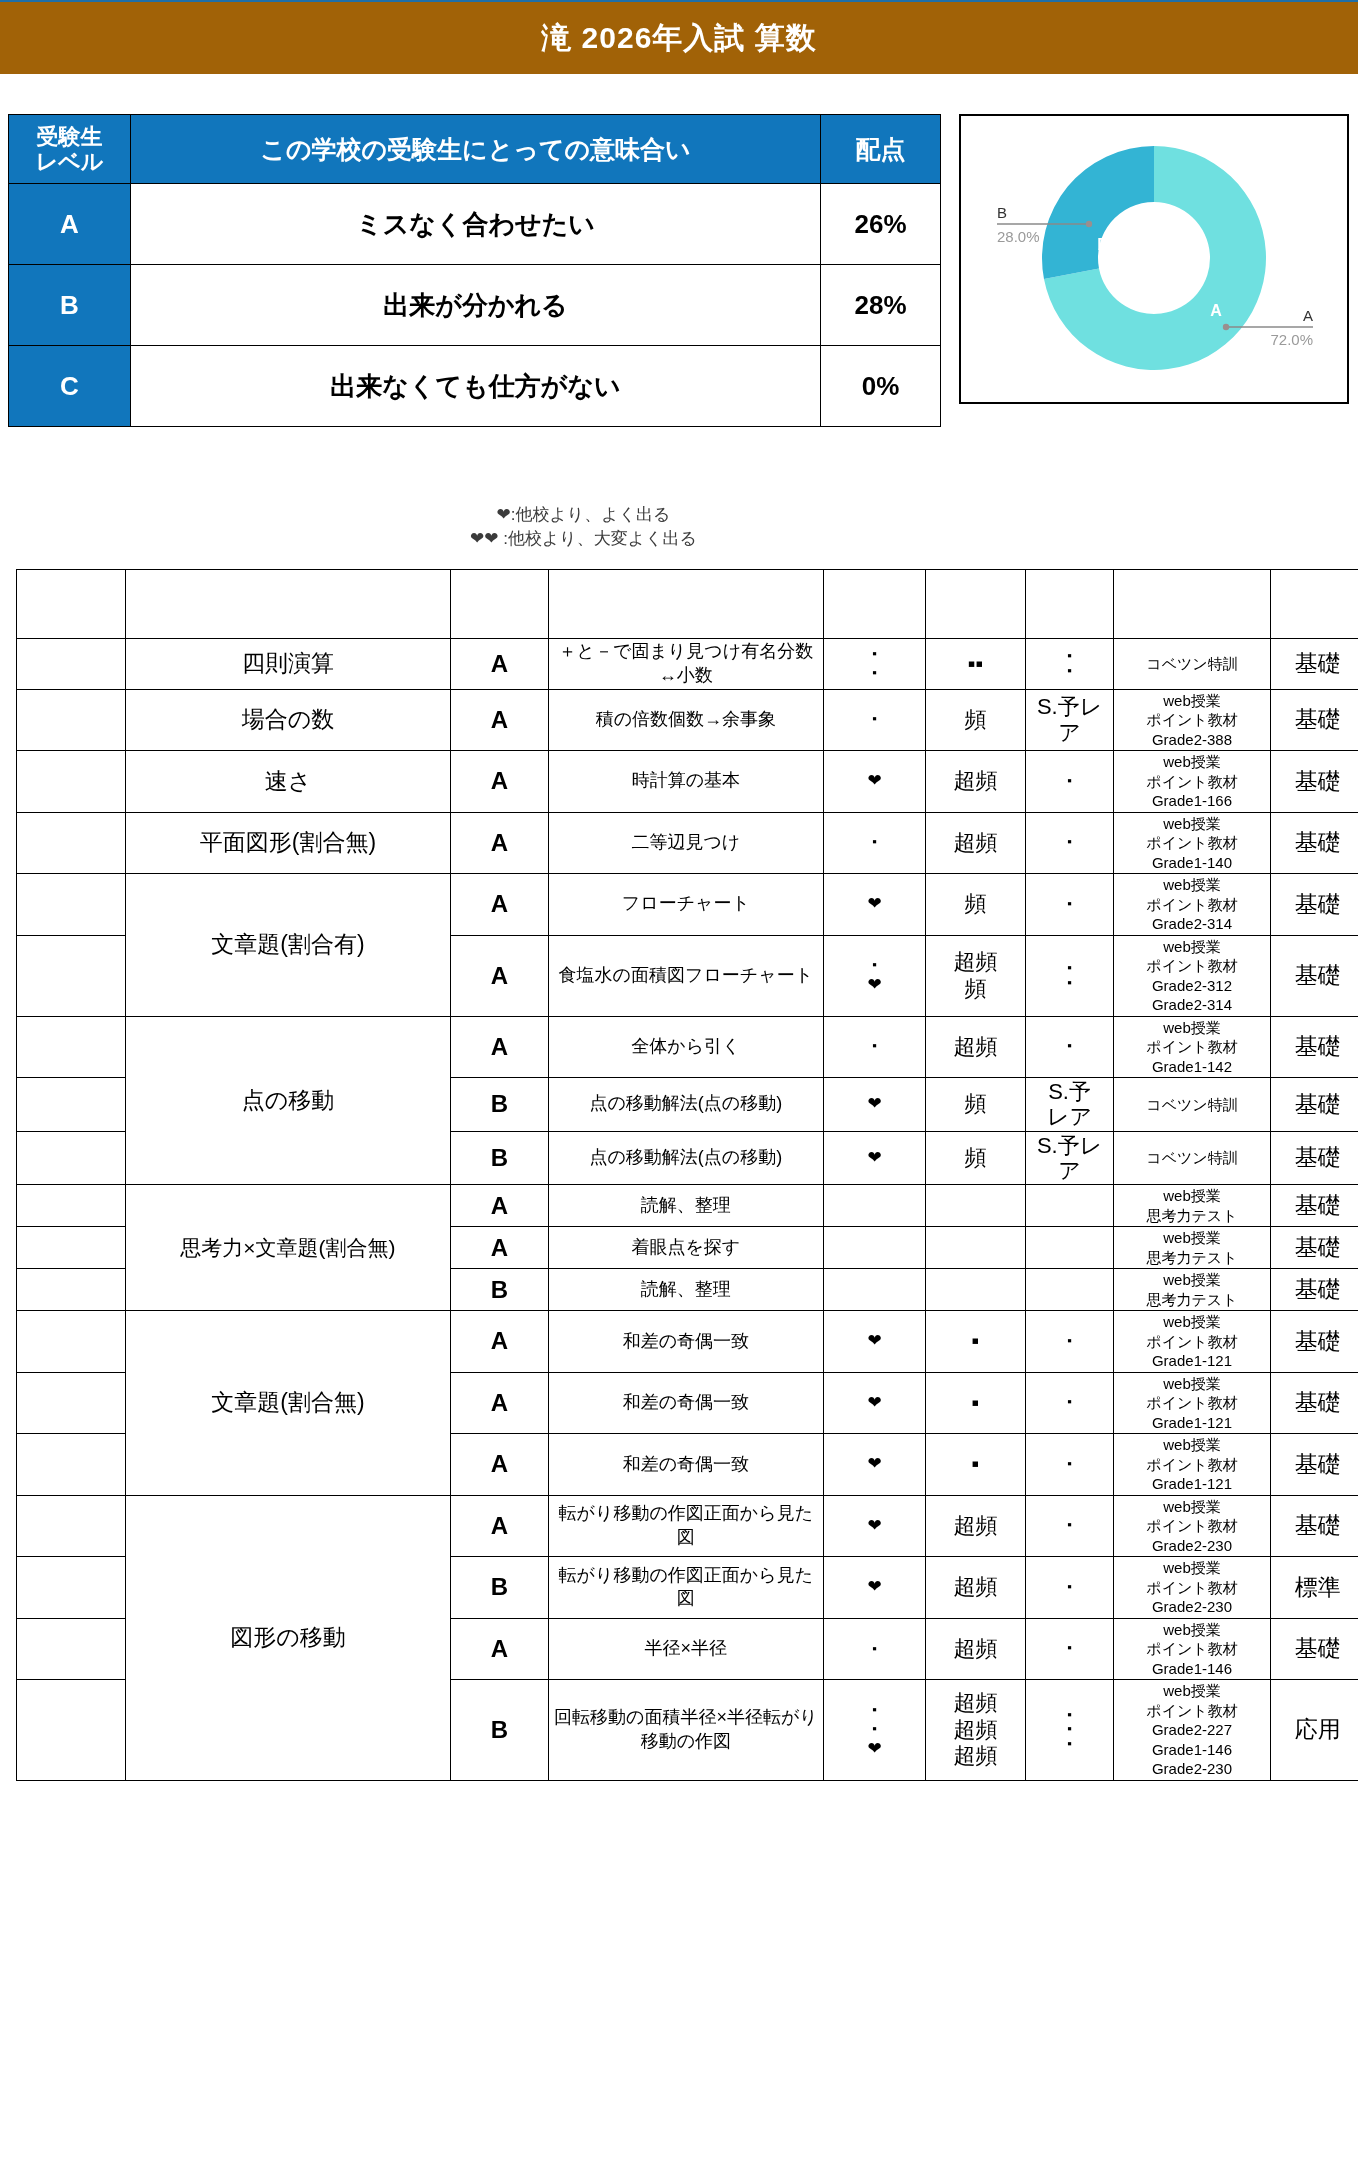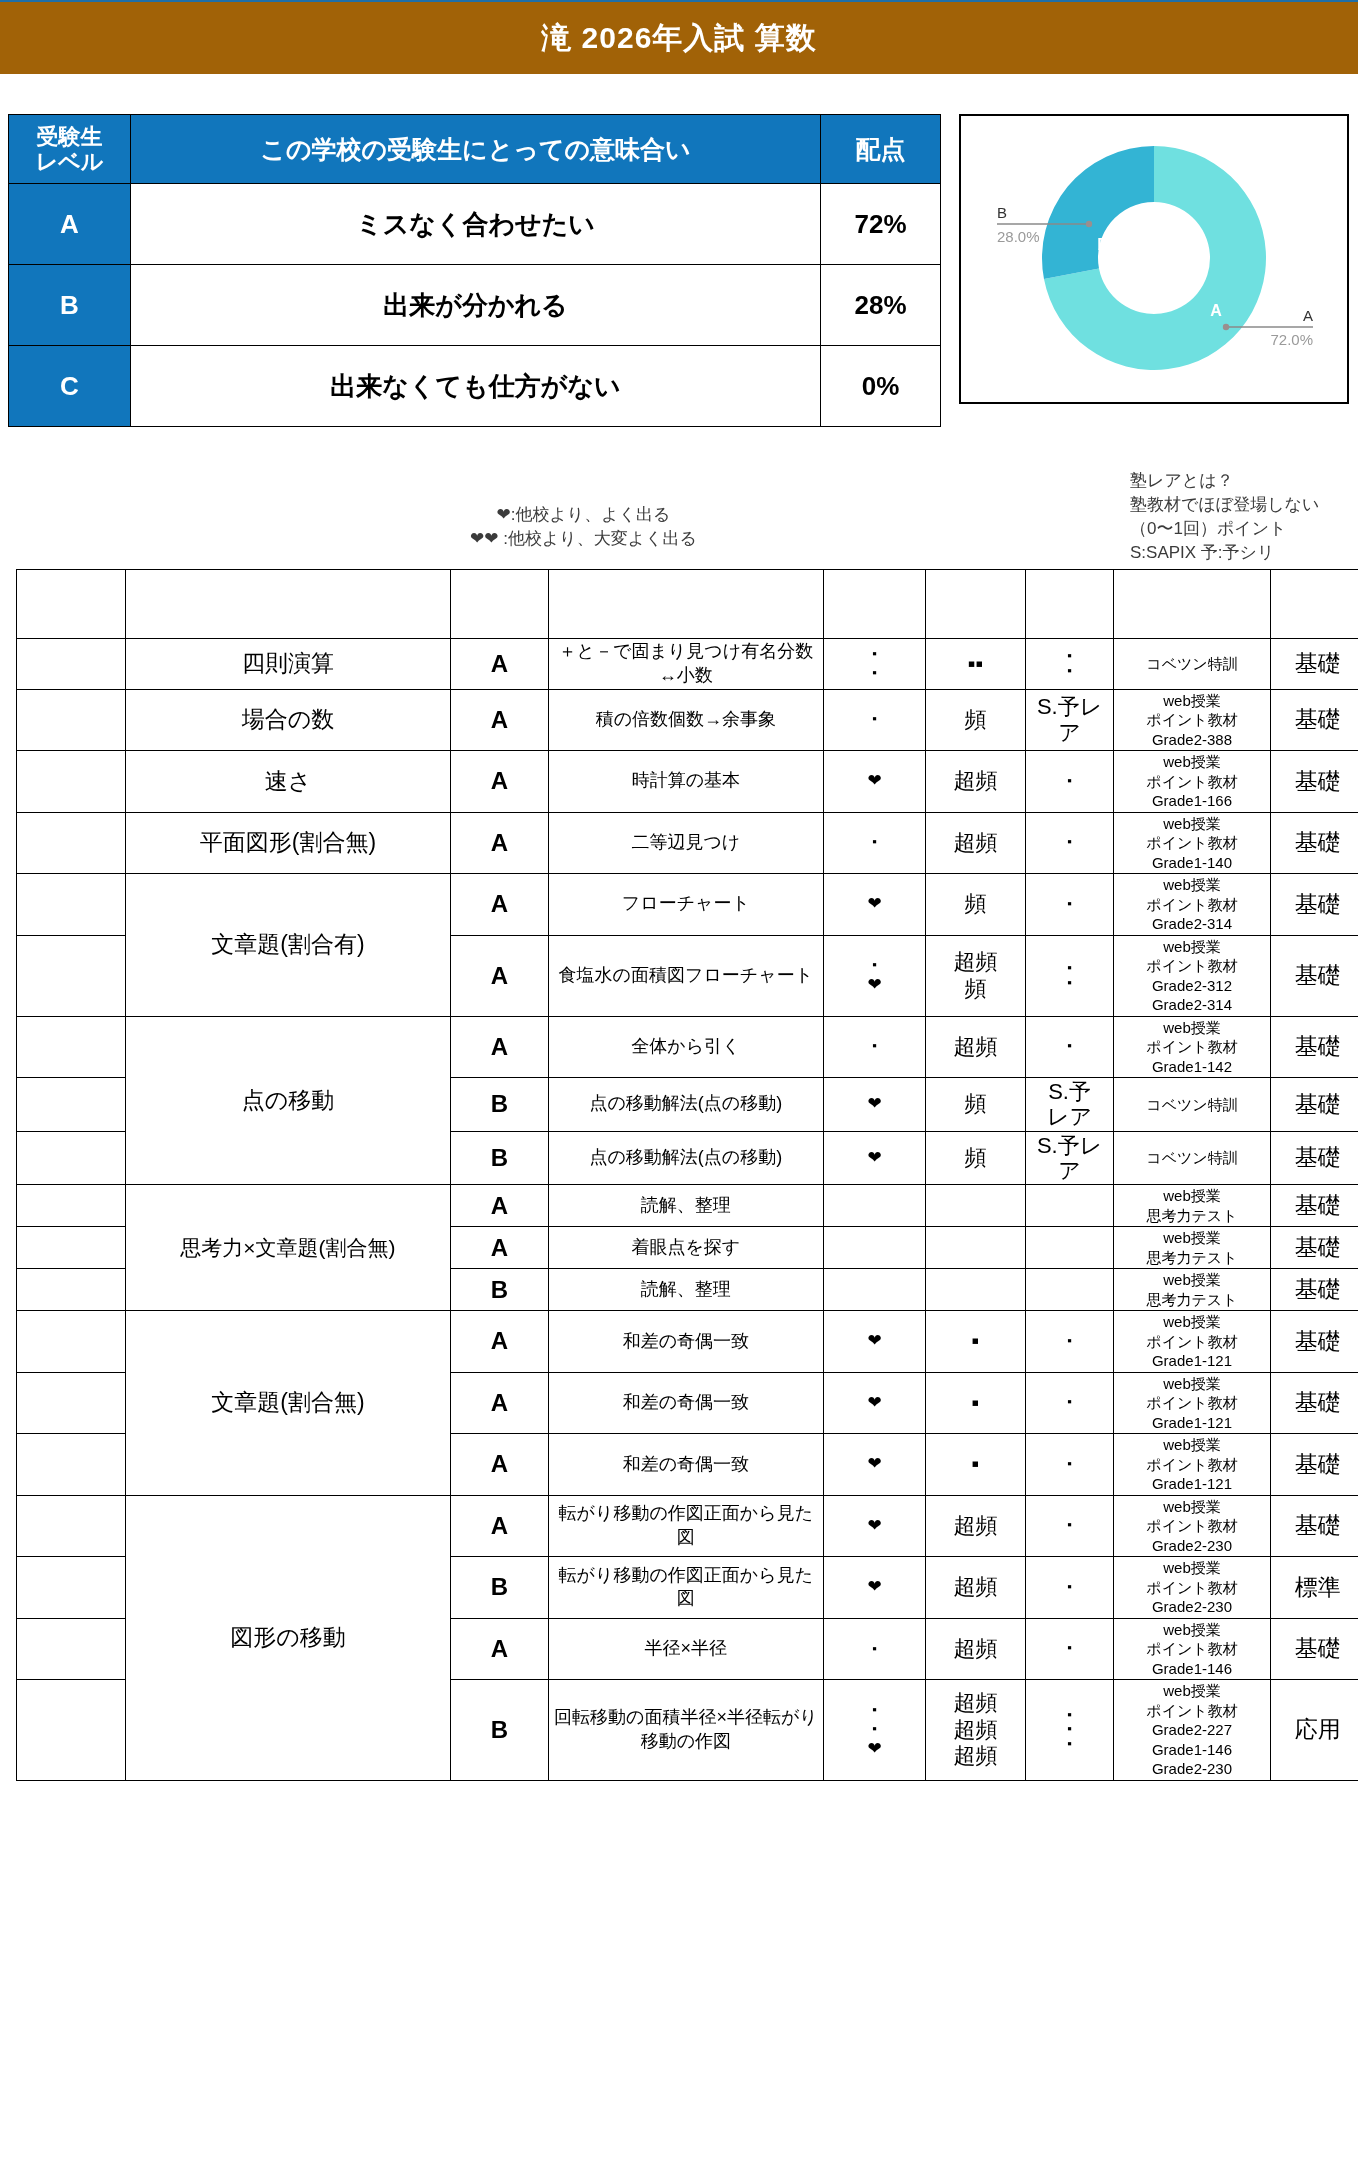--- a/index.html
+++ b/index.html
@@ -176,21 +176,21 @@
             <span>レベル</span>
           </th>
           <th class="hd">この学校の受験生にとっての意味合い</th>
           <th class="hd">配点</th>
         </tr>
       </thead>
       <tbody>
         <tr>
           <td class="lvl">A</td>
           <td class="mean">ミスなく合わせたい</td>
-          <td class="pts">72%</td>
+          <td class="pts">26%</td>
         </tr>
         <tr>
           <td class="lvl">B</td>
           <td class="mean">出来が分かれる</td>
           <td class="pts">28%</td>
         </tr>
         <tr>
           <td class="lvl">C</td>
           <td class="mean">出来なくても仕方がない</td>
           <td class="pts">0%</td>
@@ -218,24 +218,20 @@
           <text id="in-b" x="142" y="134" font-size="16" font-weight="bold" fill="#ffffff" text-anchor="middle" font-family="'Liberation Sans',sans-serif">B</text>
           <text id="in-a" x="255" y="200" font-size="16" font-weight="bold" fill="#ffffff" text-anchor="middle" font-family="'Liberation Sans',sans-serif">A</text>
         </g>
       </svg>
     </div>
   </div>
 
   <div class="notes">
     <div class="note-col note-hearts">❤:他校より、よく出る
 ❤❤ :他校より、大変よく出る</div>
-    <div class="note-col note-rare">塾レアとは？
-塾教材でほぼ登場しない
-（0〜1回）ポイント
-S:SAPIX  予:予シリ</div>
   </div>
 
   <table class="main">
     <colgroup>
       <col style="width:96px">
         <col style="width:287px">
         <col style="width:86px">
       <col style="width:243px">
         <col style="width:90px">
         <col style="width:88px">

